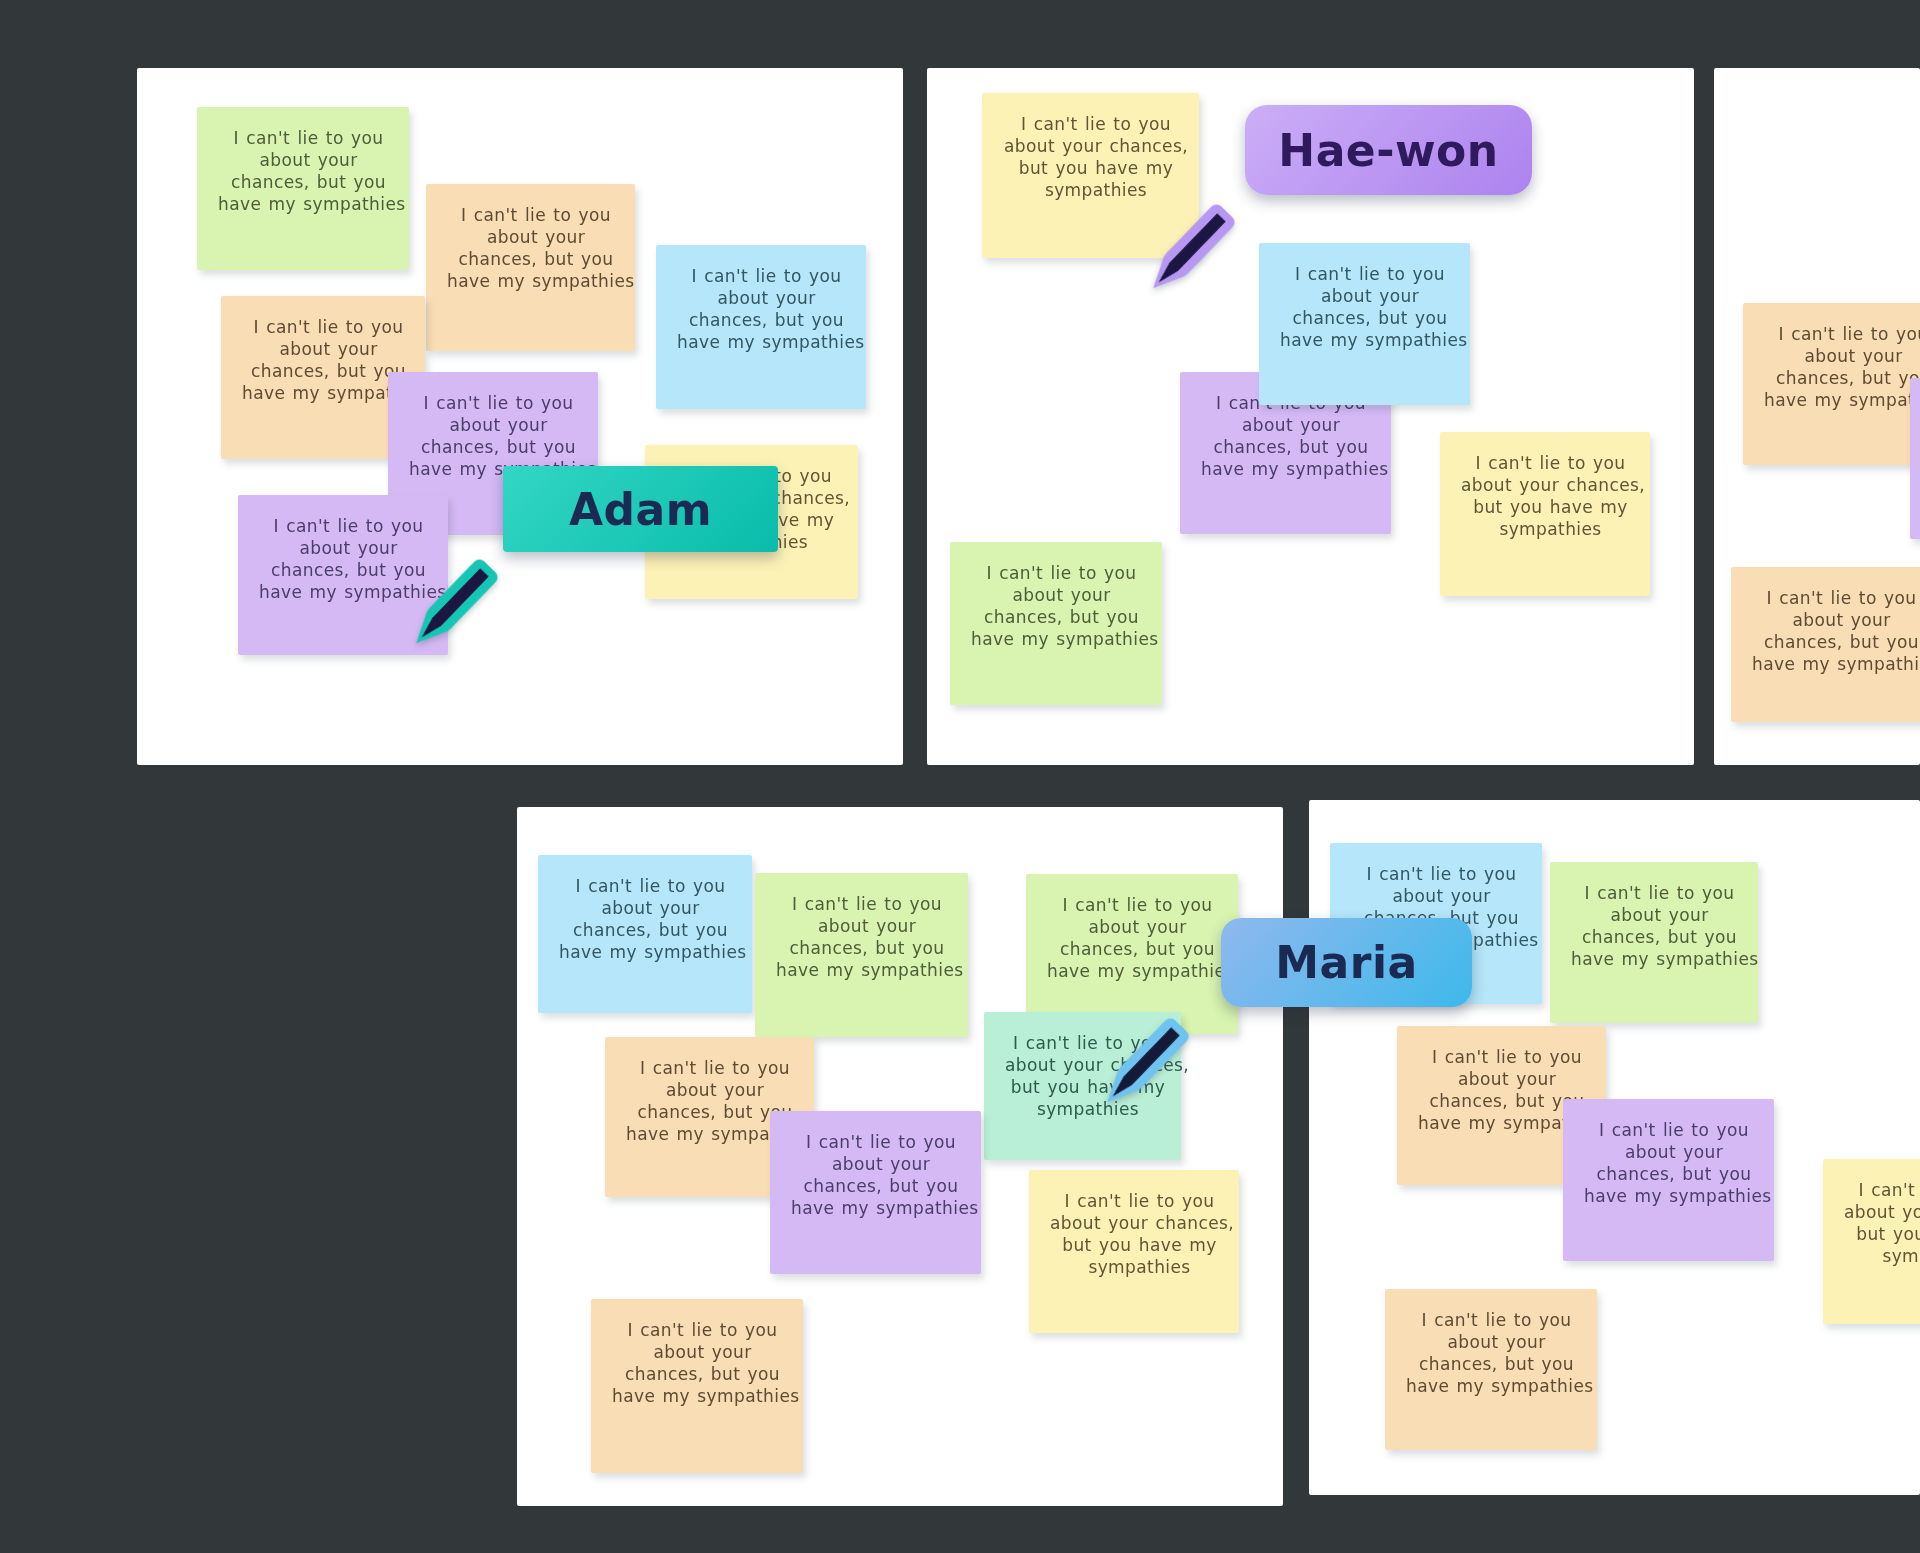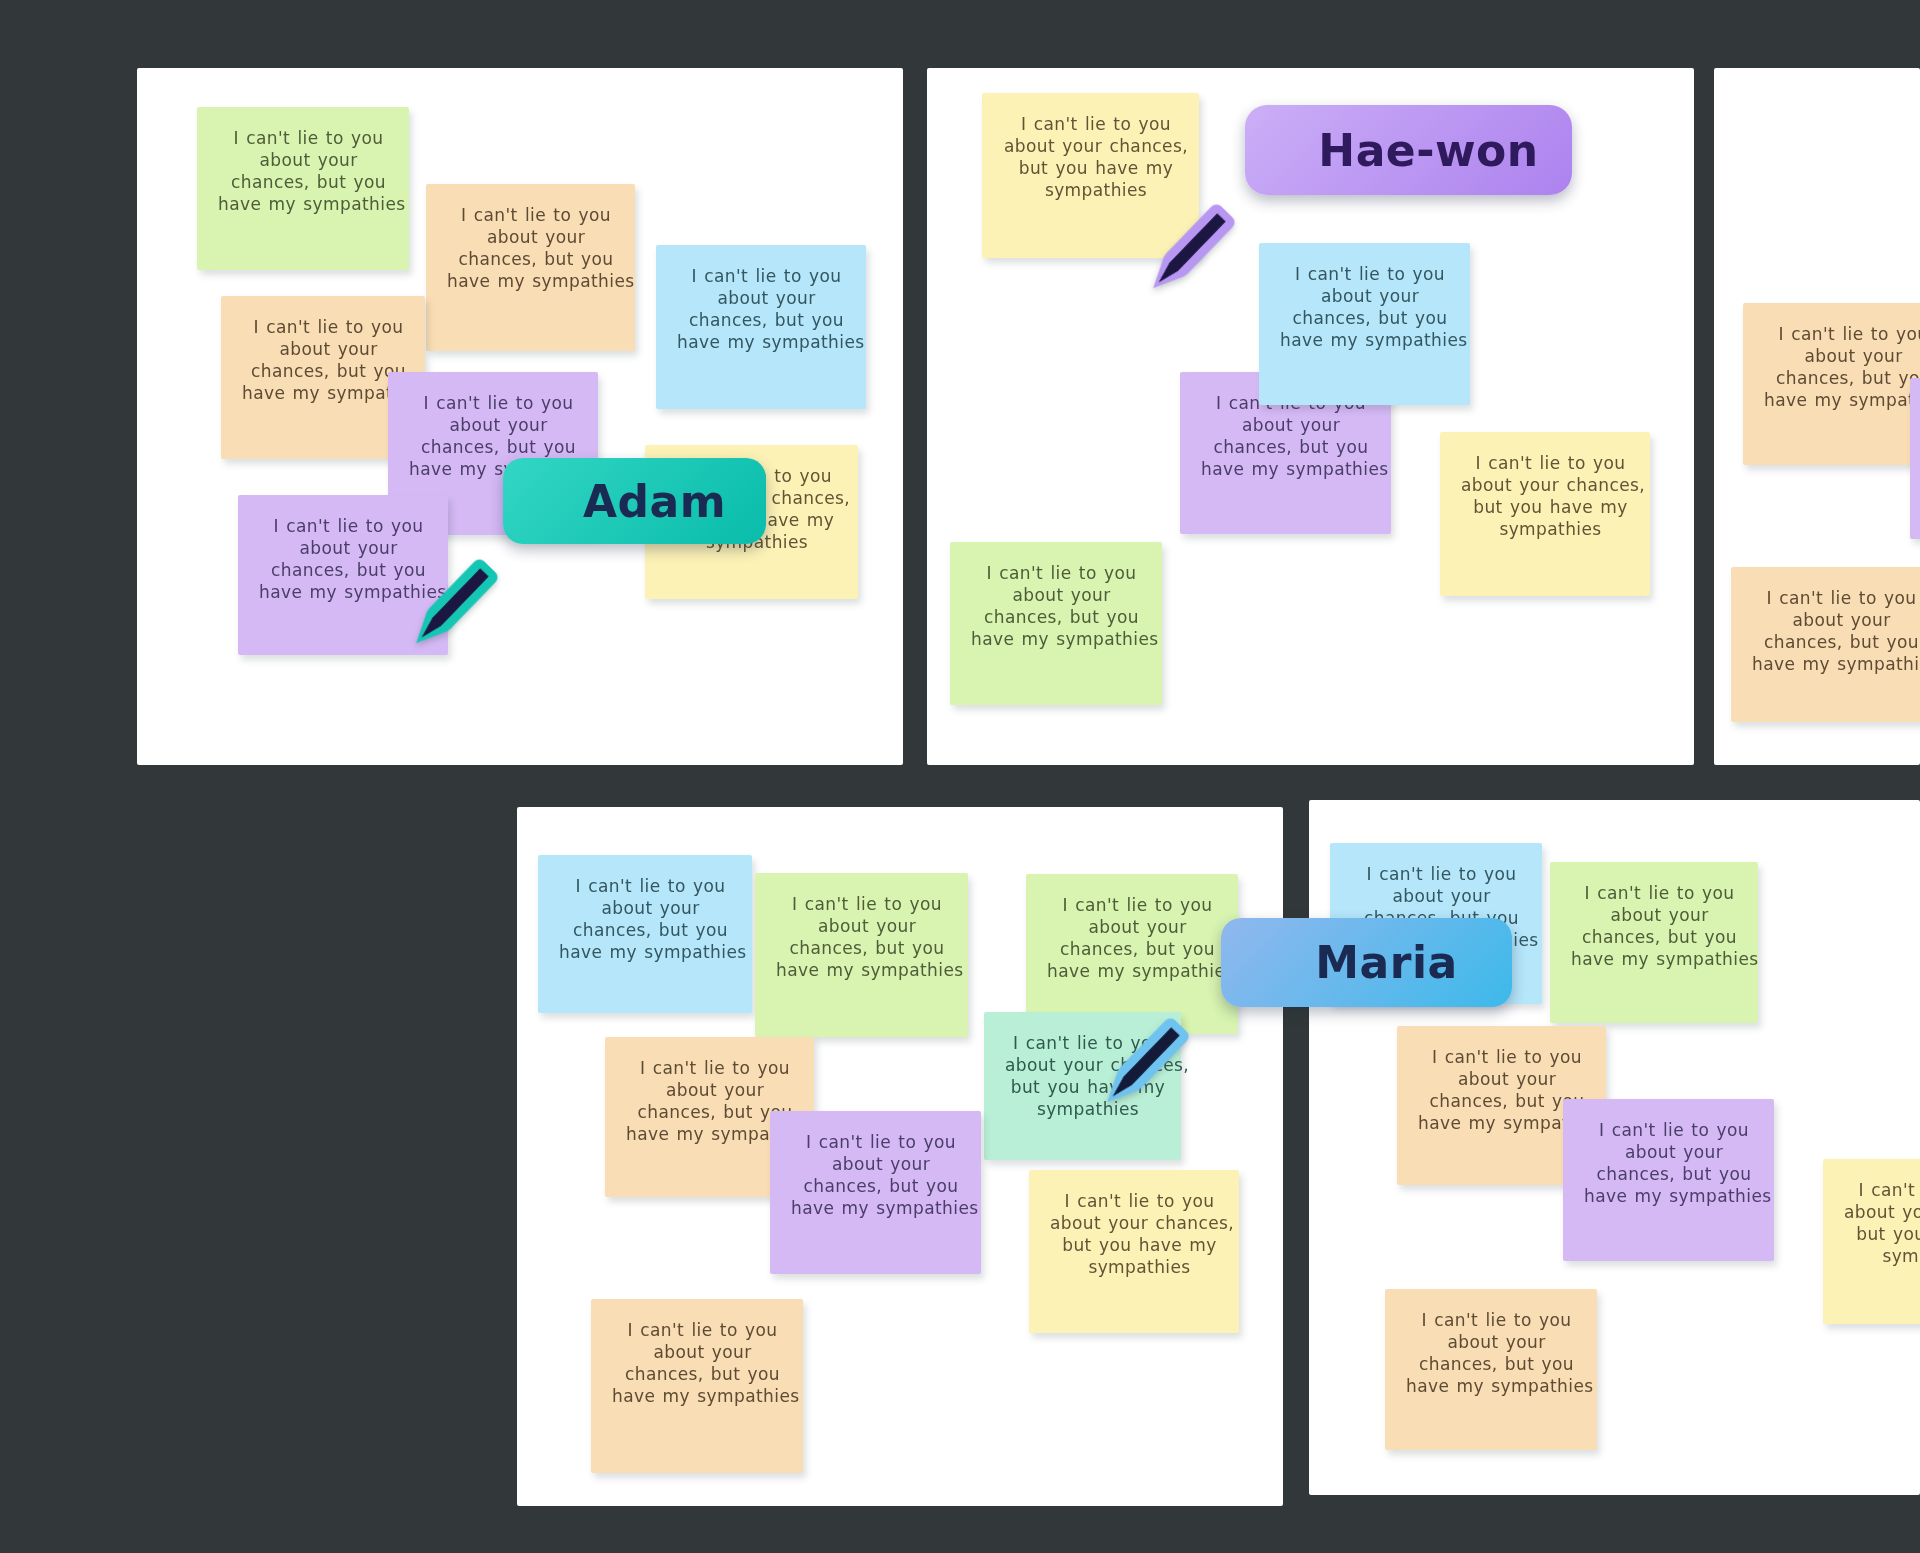--- a/index.html
+++ b/index.html
@@ -32,21 +32,20 @@
   .note .ln{white-space:nowrap;}
   .name-tag{
     position:absolute;
     display:flex;
     align-items:center;
     justify-content:center;
     font-weight:bold;
     font-size:44px;
     letter-spacing:0.5px;
     box-shadow:0 6px 14px rgba(25,35,70,0.30);
-    padding-left:40px;
   }
   .pen{
     position:absolute;
     display:flex;
     align-items:center;
     justify-content:center;
   }
   .pen svg{
     width:36px;height:110px;
     transform:rotate(44deg);
@@ -93,21 +92,21 @@
         <div class="ln">about your chances,</div>
         <div class="ln">but you have my</div>
         <div class="ln">sympathies</div>
       </div>
       <div class="note" style="background: rgb(213, 185, 245); color: rgb(74, 62, 104); left: 101px; top: 427px; width: 210px; height: 160px;">
         <div class="ln">I can't lie to you</div>
         <div class="ln">about your</div>
         <div class="ln">chances, but you</div>
         <div class="ln">have my sympathies</div>
       </div>
-      <div class="name-tag" style="background: linear-gradient(135deg, rgb(51, 214, 196), rgb(9, 188, 171)); color: rgb(27, 42, 82); border-radius: 20px; left: 366px; top: 390px; width: 223px; height: 86px;">
+      <div class="name-tag" style="background: linear-gradient(135deg, rgb(51, 214, 196), rgb(9, 188, 171)); color: rgb(27, 42, 82); border-radius: 4px; left: 366px; top: 398px; width: 275px; height: 86px;">
         <span>Adam</span>
       </div>
       <div class="pen" style="left: 266px; top: 485px; width: 100px; height: 104px;">
         <svg viewBox="0 0 36 112" xmlns="http://www.w3.org/2000/svg">
           <rect x="3" y="2" width="30" height="80" rx="7" fill="#15c6b5"></rect>
           <polygon points="3,78 33,78 18,110" fill="#15c6b5"></polygon>
           <polygon points="12,10 24,10 24,80 18,102 12,80" fill="#1b1642"></polygon>
         </svg>
       </div>
     </div>

